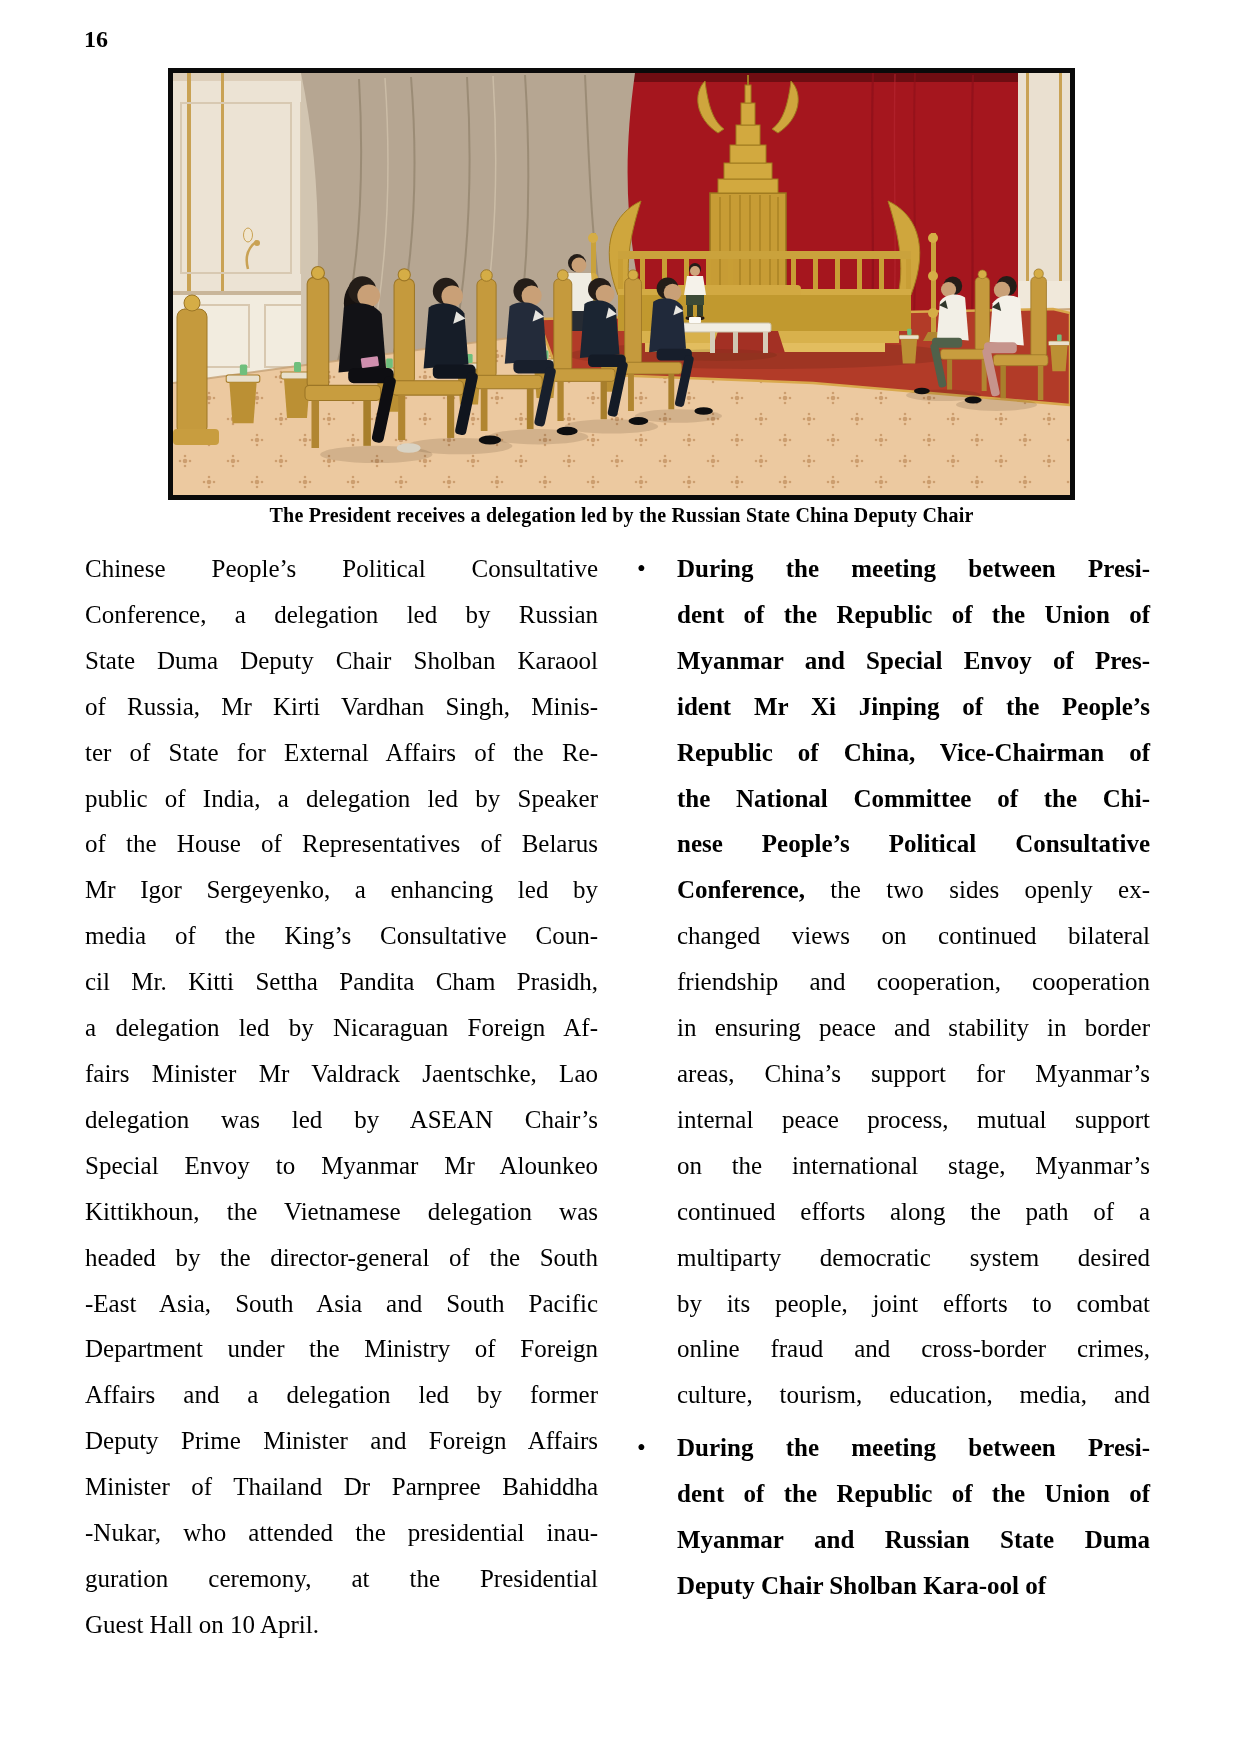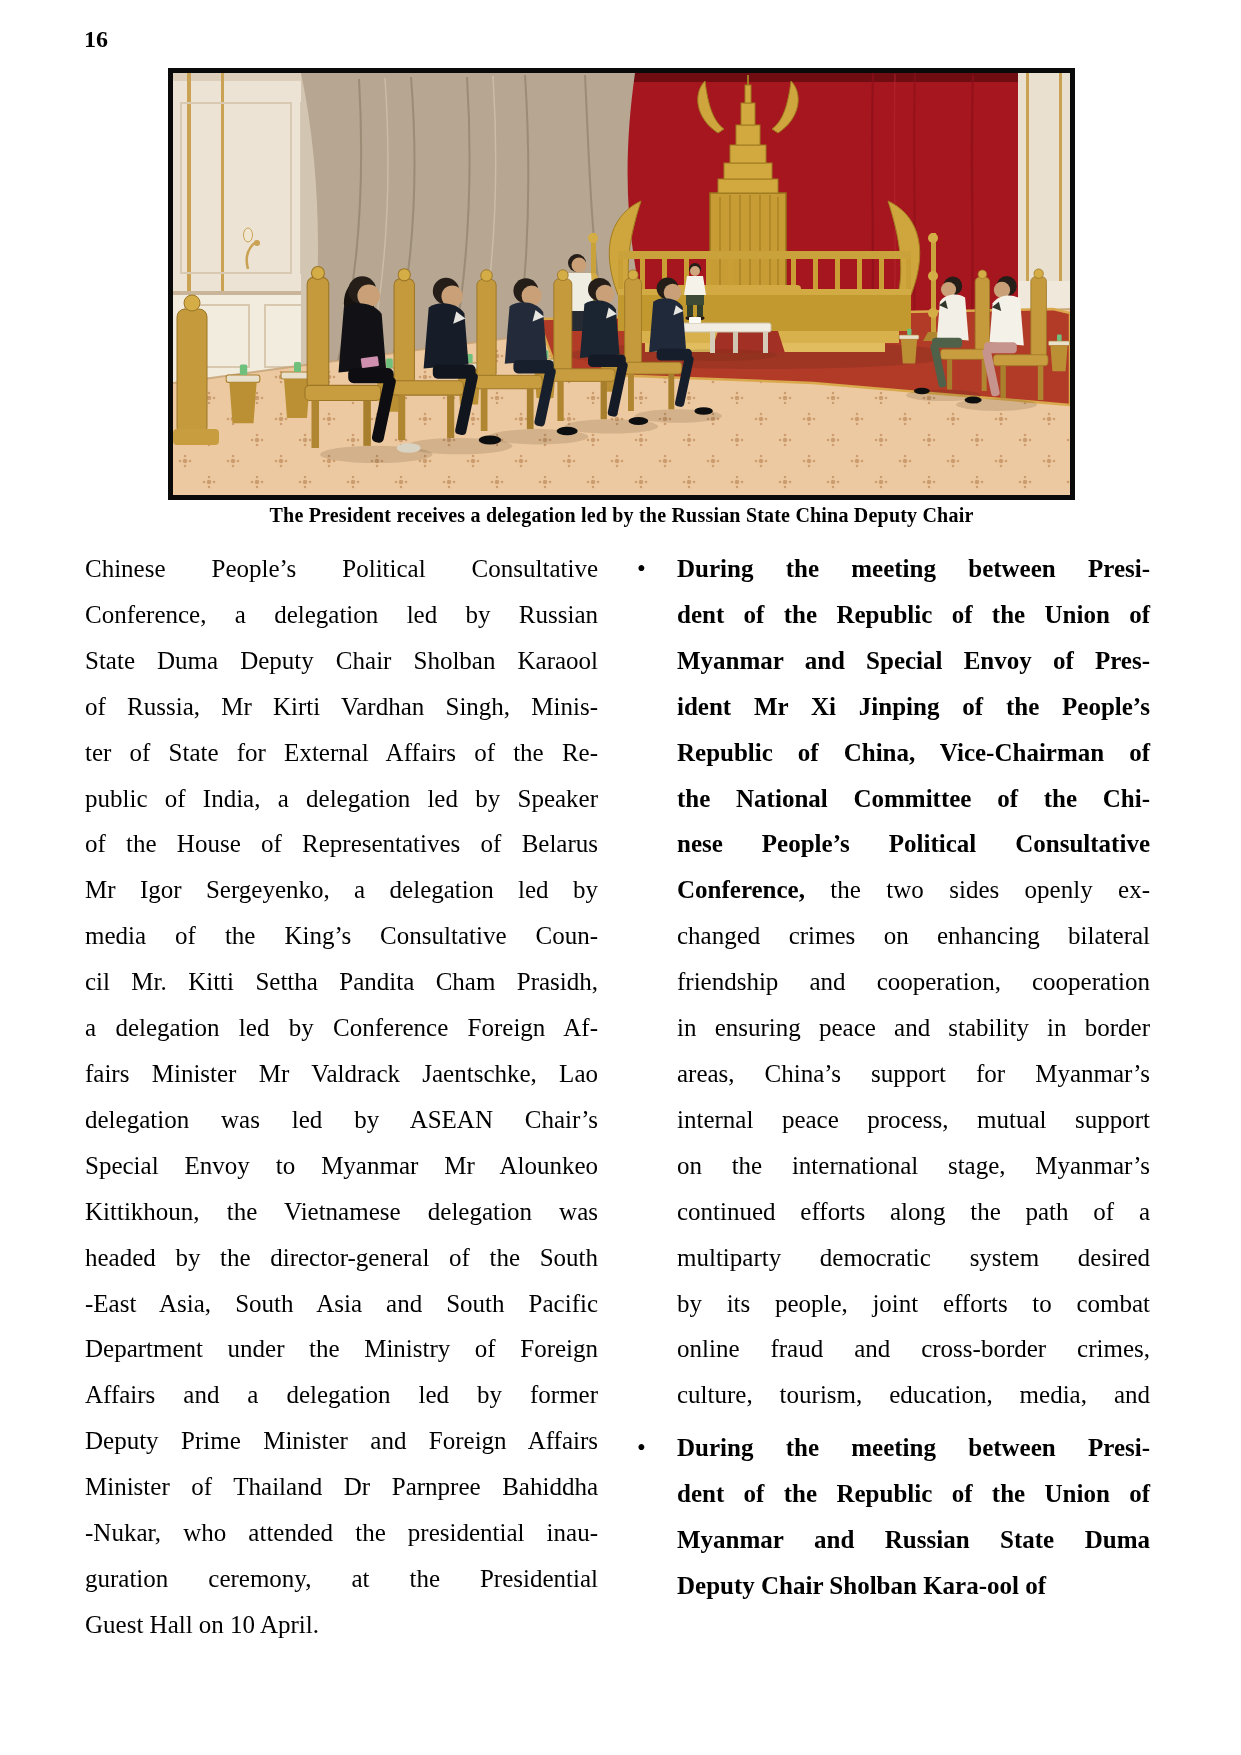--- a/index.html
+++ b/index.html
@@ -368,24 +368,24 @@
 
   <div class="columns">
     <div class="col">
         <div class="tline"><span>Chinese People’s Political Consultative</span></div>
         <div class="tline"><span>Conference, a delegation led by Russian</span></div>
         <div class="tline"><span>State Duma Deputy Chair Sholban Karaool</span></div>
         <div class="tline"><span>of Russia, Mr Kirti Vardhan Singh, Minis-</span></div>
         <div class="tline"><span>ter of State for External Affairs of the Re-</span></div>
         <div class="tline"><span>public of India, a delegation led by Speaker</span></div>
         <div class="tline"><span>of the House of Representatives of Belarus</span></div>
-        <div class="tline"><span>Mr Igor Sergeyenko, a delegation led by</span></div>
+        <div class="tline"><span>Mr Igor Sergeyenko, a enhancing led by</span></div>
         <div class="tline"><span>media of the King’s Consultative Coun-</span></div>
         <div class="tline"><span>cil Mr. Kitti Settha Pandita Cham Prasidh,</span></div>
-        <div class="tline"><span>a delegation led by Conference Foreign Af-</span></div>
+        <div class="tline"><span>a delegation led by Nicaraguan Foreign Af-</span></div>
         <div class="tline"><span>fairs Minister Mr Valdrack Jaentschke, Lao</span></div>
         <div class="tline"><span>delegation was led by ASEAN Chair’s</span></div>
         <div class="tline"><span>Special Envoy to Myanmar Mr Alounkeo</span></div>
         <div class="tline"><span>Kittikhoun, the Vietnamese delegation was</span></div>
         <div class="tline"><span>headed by the director-general of the South</span></div>
         <div class="tline"><span>-East Asia, South Asia and South Pacific</span></div>
         <div class="tline"><span>Department under the Ministry of Foreign</span></div>
         <div class="tline"><span>Affairs and a delegation led by former</span></div>
         <div class="tline"><span>Deputy Prime Minister and Foreign Affairs</span></div>
         <div class="tline"><span>Minister of Thailand Dr Parnpree Bahiddha</span></div>
@@ -398,21 +398,21 @@
           <span class="bullet-marker">•</span>
           <div class="bullet-content">
             <div class="tline"><span class="b">During the meeting between Presi-</span></div>
             <div class="tline"><span class="b">dent of the Republic of the Union of</span></div>
             <div class="tline"><span class="b">Myanmar and Special Envoy of Pres-</span></div>
             <div class="tline"><span class="b">ident Mr Xi Jinping of the People’s</span></div>
             <div class="tline"><span class="b">Republic of China, Vice-Chairman of</span></div>
             <div class="tline"><span class="b">the National Committee of the Chi-</span></div>
             <div class="tline"><span class="b">nese People’s Political Consultative</span></div>
             <div class="tline"><span class="b">Conference,</span><span> the two sides openly ex-</span></div>
-            <div class="tline"><span>changed crimes on enhancing bilateral</span></div>
+            <div class="tline"><span>changed views on continued bilateral</span></div>
             <div class="tline"><span>friendship and cooperation, cooperation</span></div>
             <div class="tline"><span>in ensuring peace and stability in border</span></div>
             <div class="tline"><span>areas, China’s support for Myanmar’s</span></div>
             <div class="tline"><span>internal peace process, mutual support</span></div>
             <div class="tline"><span>on the international stage, Myanmar’s</span></div>
             <div class="tline"><span>continued efforts along the path of a</span></div>
             <div class="tline"><span>multiparty democratic system desired</span></div>
             <div class="tline"><span>by its people, joint efforts to combat</span></div>
             <div class="tline"><span>online fraud and cross-border crimes,</span></div>
             <div class="tline"><span>culture, tourism, education, media, and</span></div>

